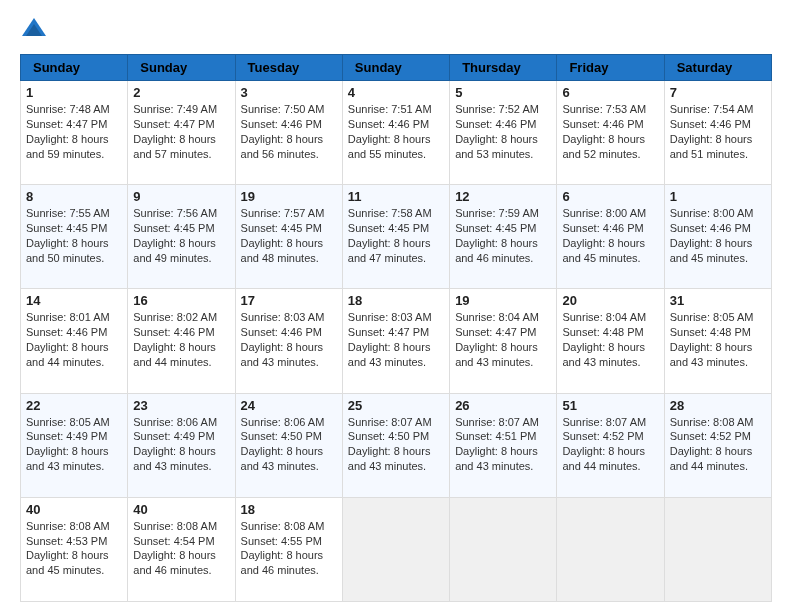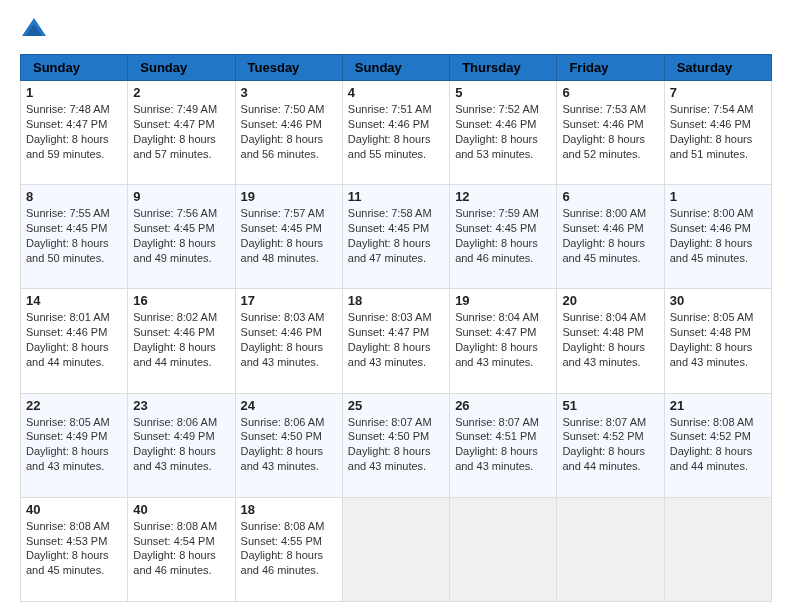--- a/index.html
+++ b/index.html
@@ -209,21 +209,21 @@
         </td>
           <td>
           <span class="day-num">19</span>
           <span class="cell-text">Sunrise: 8:04 AM<br>Sunset: 4:47 PM<br>Daylight: 8 hours and 43 minutes.</span>
         </td>
           <td>
           <span class="day-num">20</span>
           <span class="cell-text">Sunrise: 8:04 AM<br>Sunset: 4:48 PM<br>Daylight: 8 hours and 43 minutes.</span>
         </td>
           <td>
-          <span class="day-num">30</span>
+          <span class="day-num">31</span>
           <span class="cell-text">Sunrise: 8:05 AM<br>Sunset: 4:48 PM<br>Daylight: 8 hours and 43 minutes.</span>
         </td>
         </tr>
         <tr>
           <td>
           <span class="day-num">22</span>
           <span class="cell-text">Sunrise: 8:05 AM<br>Sunset: 4:49 PM<br>Daylight: 8 hours and 43 minutes.</span>
         </td>
           <td>
           <span class="day-num">23</span>
@@ -239,21 +239,21 @@
         </td>
           <td>
           <span class="day-num">26</span>
           <span class="cell-text">Sunrise: 8:07 AM<br>Sunset: 4:51 PM<br>Daylight: 8 hours and 43 minutes.</span>
         </td>
           <td>
           <span class="day-num">51</span>
           <span class="cell-text">Sunrise: 8:07 AM<br>Sunset: 4:52 PM<br>Daylight: 8 hours and 44 minutes.</span>
         </td>
           <td>
-          <span class="day-num">21</span>
+          <span class="day-num">28</span>
           <span class="cell-text">Sunrise: 8:08 AM<br>Sunset: 4:52 PM<br>Daylight: 8 hours and 44 minutes.</span>
         </td>
         </tr>
         <tr>
           <td>
           <span class="day-num">40</span>
           <span class="cell-text">Sunrise: 8:08 AM<br>Sunset: 4:53 PM<br>Daylight: 8 hours and 45 minutes.</span>
         </td>
           <td>
           <span class="day-num">40</span>

